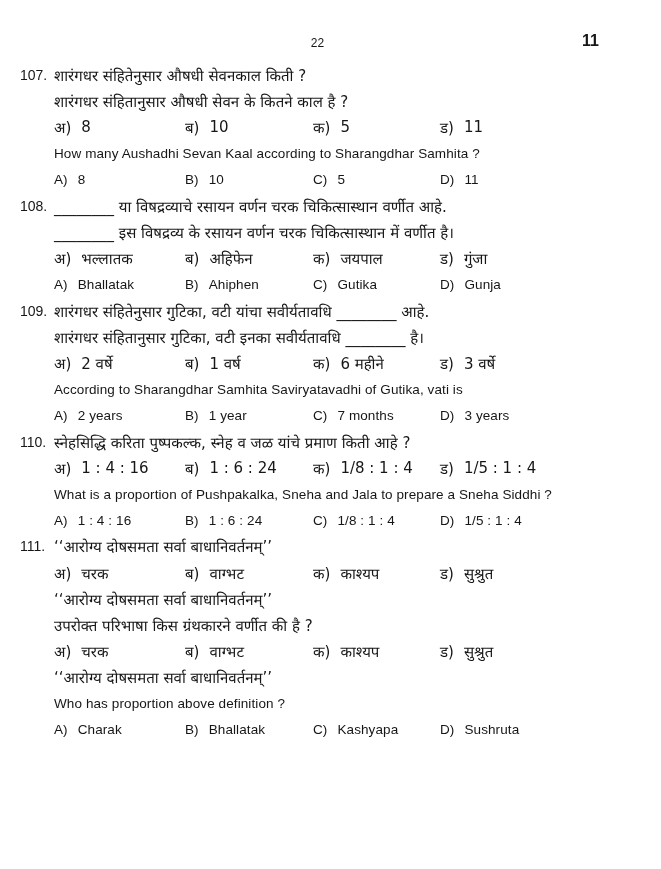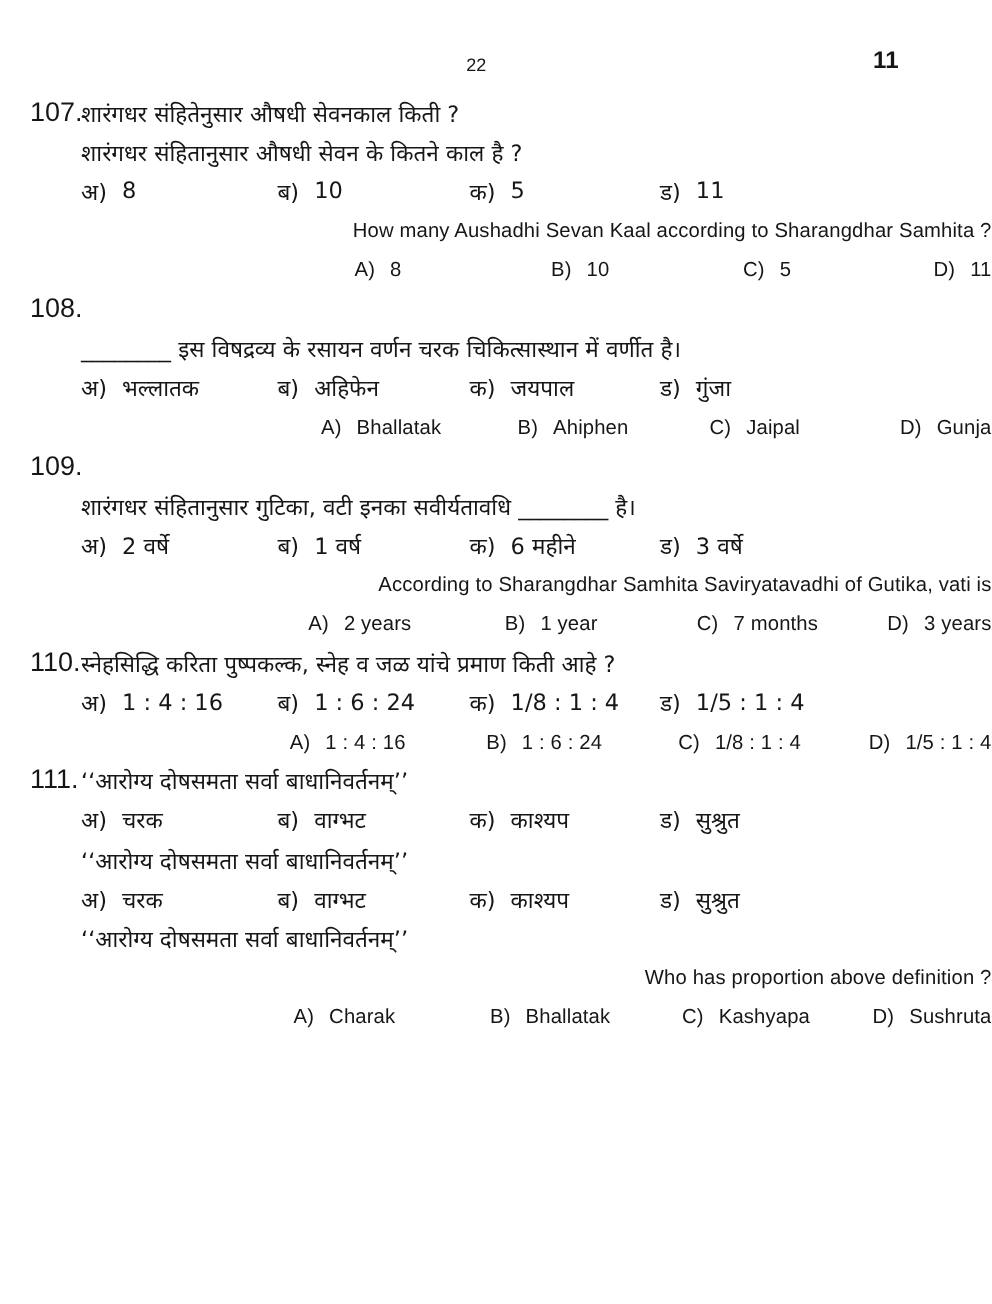--- a/index.html
+++ b/index.html
@@ -36,27 +36,27 @@
     padding-left: 54px;
     box-sizing: border-box;
     white-space: nowrap;
   }
   .row.options {
     display: grid;
     grid-template-columns: 131px 128px 127px auto;
     align-items: center;
   }
   .dev { font-family: "DejaVu Sans", sans-serif; font-size: 15px; }
-  .en  { font-family: "Liberation Sans", "DejaVu Sans", sans-serif; font-size: 13.5px; letter-spacing: 0.1px; justify-content: flex-end; }
+  .en  { font-family: "Liberation Sans", "DejaVu Sans", sans-serif; font-size: 13.5px; letter-spacing: 0.1px; }
   .q-number {
     position: absolute;
     left: 20px; top: 50%;
     transform: translateY(-50%);
     font-family: "Liberation Sans", sans-serif;
-    font-size: 18px;
+    font-size: 14px;
   }
   .opt { display: flex; align-items: center; }
   .opt-label { margin-right: 10px; }
 </style>
 </head>
 <body>
 
 <div class="page">
   <div class="header">
     <div class="page-num-center">22</div>
@@ -106,20 +106,21 @@
             <span class="opt-text">5</span>
           </span>
           <span class="opt">
             <span class="opt-label">D)</span>
             <span class="opt-text">11</span>
           </span>
         </div>
       </div>
       <div class="question">
         <div class="row line dev">
+          <span class="line-text">________ या विषद्रव्याचे रसायन वर्णन चरक चिकित्सास्थान वर्णीत आहे.</span>
           <span class="q-number">108.</span>
         </div>
         <div class="row line dev">
           <span class="line-text">________ इस विषद्रव्य के रसायन वर्णन चरक चिकित्सास्थान में वर्णीत है।</span>
         </div>
         <div class="row options dev">
           <span class="opt">
             <span class="opt-label">अ)</span>
             <span class="opt-text">भल्लातक</span>
           </span>
@@ -140,30 +141,31 @@
           <span class="opt">
             <span class="opt-label">A)</span>
             <span class="opt-text">Bhallatak</span>
           </span>
           <span class="opt">
             <span class="opt-label">B)</span>
             <span class="opt-text">Ahiphen</span>
           </span>
           <span class="opt">
             <span class="opt-label">C)</span>
-            <span class="opt-text">Jaipal</span>
+            <span class="opt-text">Gutika</span>
           </span>
           <span class="opt">
             <span class="opt-label">D)</span>
             <span class="opt-text">Gunja</span>
           </span>
         </div>
       </div>
       <div class="question">
         <div class="row line dev">
+          <span class="line-text">शारंगधर संहितेनुसार गुटिका, वटी यांचा सवीर्यतावधि ________ आहे.</span>
           <span class="q-number">109.</span>
         </div>
         <div class="row line dev">
           <span class="line-text">शारंगधर संहितानुसार गुटिका, वटी इनका सवीर्यतावधि ________ है।</span>
         </div>
         <div class="row options dev">
           <span class="opt">
             <span class="opt-label">अ)</span>
             <span class="opt-text">2 वर्षे</span>
           </span>
@@ -218,20 +220,23 @@
           </span>
           <span class="opt">
             <span class="opt-label">क)</span>
             <span class="opt-text">1/8 : 1 : 4</span>
           </span>
           <span class="opt">
             <span class="opt-label">ड)</span>
             <span class="opt-text">1/5 : 1 : 4</span>
           </span>
         </div>
+        <div class="row line en">
+          <span class="line-text">What is a proportion of Pushpakalka, Sneha and Jala to prepare a Sneha Siddhi ?</span>
+        </div>
         <div class="row options en">
           <span class="opt">
             <span class="opt-label">A)</span>
             <span class="opt-text">1 : 4 : 16</span>
           </span>
           <span class="opt">
             <span class="opt-label">B)</span>
             <span class="opt-text">1 : 6 : 24</span>
           </span>
           <span class="opt">
@@ -262,20 +267,23 @@
             <span class="opt-label">क)</span>
             <span class="opt-text">काश्यप</span>
           </span>
           <span class="opt">
             <span class="opt-label">ड)</span>
             <span class="opt-text">सुश्रुत</span>
           </span>
         </div>
         <div class="row line dev">
           <span class="line-text">‘‘आरोग्य दोषसमता सर्वा बाधानिवर्तनम्’’</span>
+        </div>
+        <div class="row line dev">
+          <span class="line-text">उपरोक्त परिभाषा किस ग्रंथकारने वर्णीत की है ?</span>
         </div>
         <div class="row options dev">
           <span class="opt">
             <span class="opt-label">अ)</span>
             <span class="opt-text">चरक</span>
           </span>
           <span class="opt">
             <span class="opt-label">ब)</span>
             <span class="opt-text">वाग्भट</span>
           </span>

